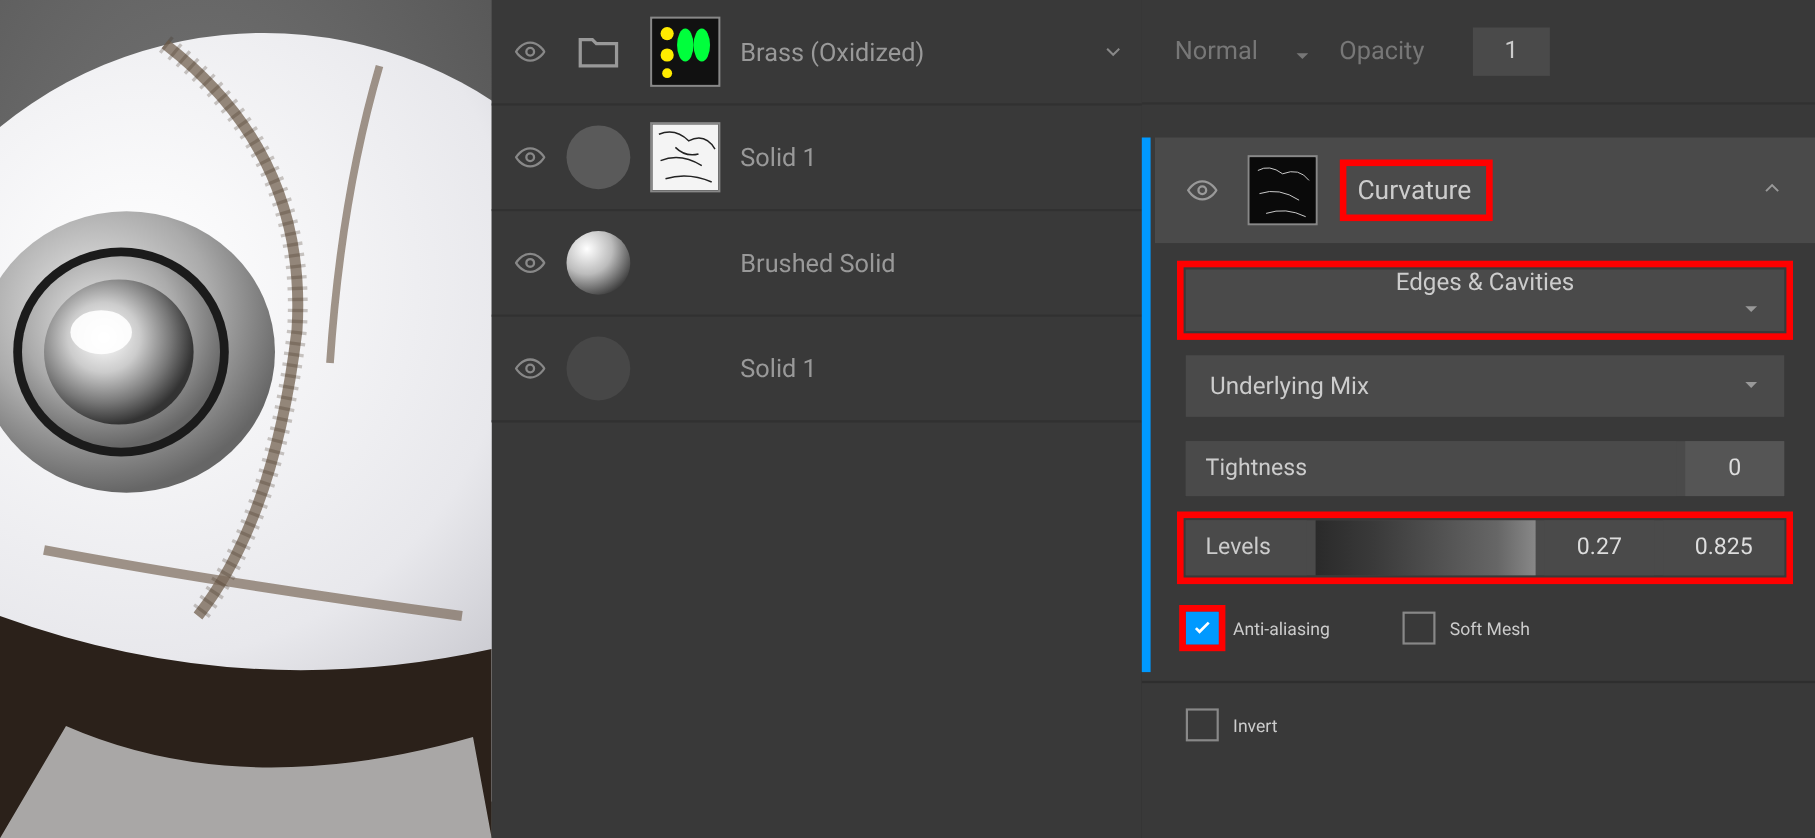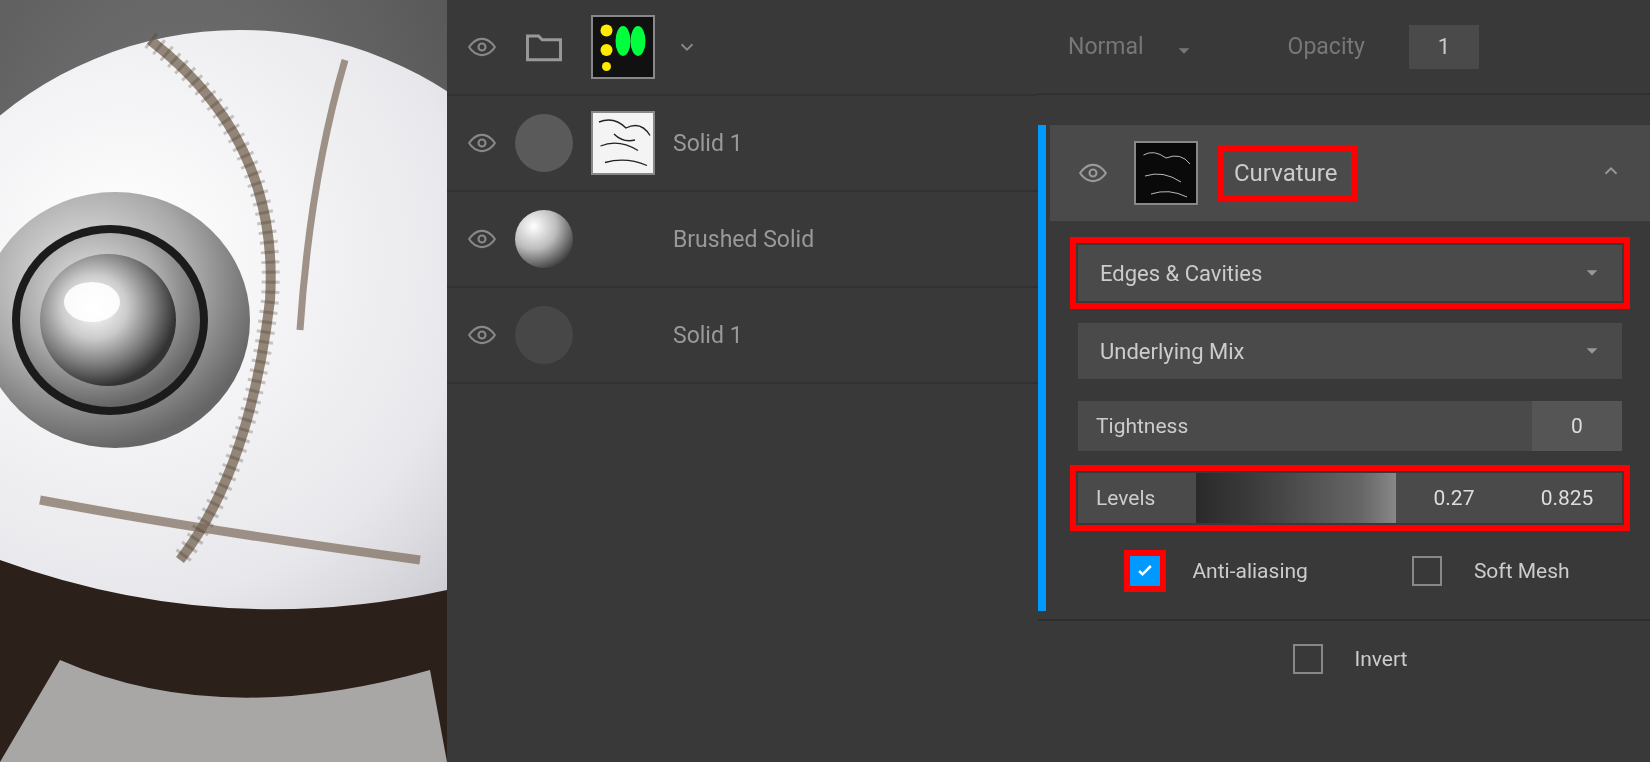--- a/index.html
+++ b/index.html
@@ -95,21 +95,21 @@
     padding: 0 30px;
     gap: 24px;
     background: #393939;
     border-bottom:2px solid #313131;
   }
   .blend-select {
     display:flex; align-items:center; gap:32px;
     color:#777; font-size:23px;
   }
   .blend-select .tri{width:18px;height:18px;}
-  .opacity-label{color:#777;font-size:23px;margin-left:70px;}
+  .opacity-label{color:#777;font-size:23px;}
   .opacity-val{
     width:70px;height:44px;background:#4a4a4a;color:#ccc;text-align:center;line-height:44px;font-size:22px;
     margin-left:20px;
   }
   .indicator-strip{
     width:8px; background:#0099ff; position:absolute; left:0; top:0; bottom:0;
   }
   .section-wrap{position:relative; padding-left:0; margin-top:30px;}
   .section-wrap .indicator-strip{left:0;top:0;bottom:0;}
   .curv-header{
@@ -123,34 +123,34 @@
     content:"";position:absolute;left:-6px;top:-8px;right:-10px;bottom:-8px;border:6px solid #ff0000;
   }
   .curv-chevup{margin-left:auto;}
   .curv-chevup svg{width:22px;height:22px;}
   .prop-body{margin-left:12px;padding:0 28px 20px 28px;display:flex;flex-direction:column;gap:22px;margin-top:24px;}
   .dropdown{
     height:56px;background:#4a4a4a;display:flex;align-items:center;padding:0 22px;
     font-size:22px;color:#ccc;position:relative;
   }
   .dropdown .tri{margin-left:auto;}
-  .dropdown.redout{position:relative;}
+  .dropdown.redout{position:relative;flex-direction:column;}
   .dropdown.redout::before{content:"";position:absolute;left:-8px;top:-8px;right:-8px;bottom:-8px;border:6px solid #ff0000;pointer-events:none;}
   .param-row{
     display:flex;align-items:center;height:50px;gap:8px;
     background:#4a4a4a;font-size:21px;color:#ccc;
   }
   .param-row .plabel{flex:0 0 auto;padding:0 18px;background:#4a4a4a;height:100%;display:flex;align-items:center;text-align:right;}
   .param-row .pslider{flex:1;height:100%;background:#4a4a4a;position:relative;}
   .param-row .pval{width:110px;height:100%;background:#555;display:flex;align-items:center;justify-content:center;color:#ddd;}
   .param-row.tight .plabel{flex:1;}
   .param-row.levels{position:relative;}
   .param-row.levels::before{content:"";position:absolute;left:-8px;top:-8px;right:-8px;bottom:-8px;border:6px solid #ff0000;pointer-events:none;}
   .levels .pslider{background:linear-gradient(90deg,#2a2a2a 0%,#3a3a3a 27%,#666 82.5%,#888 100%);}
-  .check-row{display:flex;align-items:center;gap:32px;height:40px;font-size:21px;color:#ccc;margin-top:6px;justify-content:center;}
+  .check-row{display:flex;align-items:center;gap:13px;height:40px;font-size:16px;color:#ccc;margin-top:6px;}
   .checkbox{width:30px;height:30px;border:2px solid #888;display:flex;align-items:center;justify-content:center;background:transparent;}
   .checkbox.checked{background:#0099ff;border-color:#0099ff;color:#fff;}
   .checkbox.redout{position:relative;}
   .checkbox.redout::before{content:"";position:absolute;left:-8px;top:-8px;right:-8px;bottom:-8px;border:6px solid #ff0000;pointer-events:none;}
   .sep{height:2px;background:#2e2e2e;margin:18px 0;}
   .tri svg{width:16px;height:16px;}
 </style>
 </head>
 <body>
 
@@ -217,20 +217,21 @@
     <span class="mask-thumb">
       <svg viewBox="0 0 40 40">
           <rect width="40" height="40" fill="#111"></rect>
         <circle cx="9" cy="9" r="4" fill="#ffeb00"></circle>
           <circle cx="9" cy="22" r="4" fill="#ffeb00"></circle>
           <circle cx="9" cy="33" r="3" fill="#ffeb00"></circle>
         <ellipse cx="20" cy="16" rx="5" ry="10" fill="#00ff3c"></ellipse>
           <ellipse cx="30" cy="16" rx="5" ry="10" fill="#00ff3c"></ellipse>
       </svg>
     </span>
+    <span class="layer-name">Brass (Oxidized)</span>
     <span class="chevron">
       <svg viewBox="0 0 24 24" fill="none" stroke="#888" stroke-width="2">
           <path d="M6 9l6 6 6-6"></path>
         </svg>
     </span>
   </div>
 
   <div class="layer-row">
     <span class="eye-icon">
       <svg viewBox="0 0 24 24" fill="none" stroke="#888" stroke-width="1.8">

